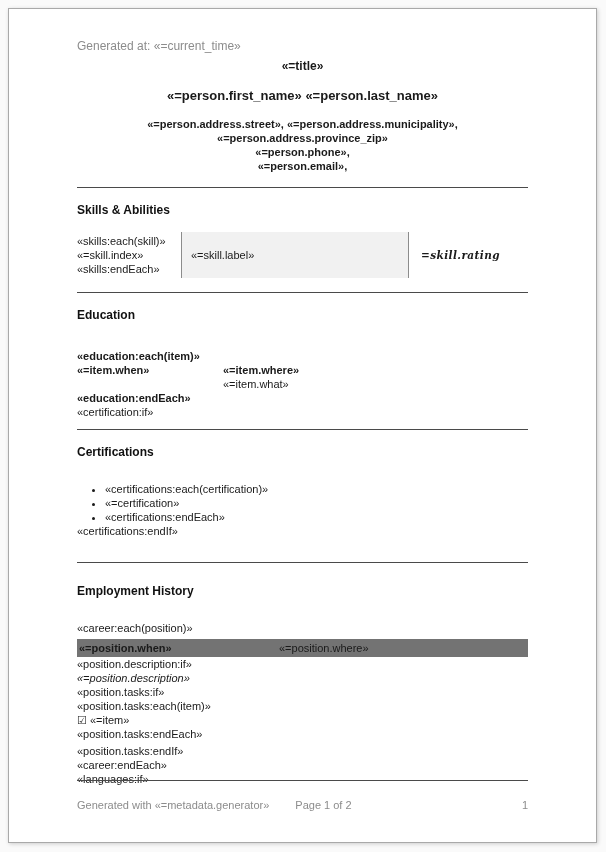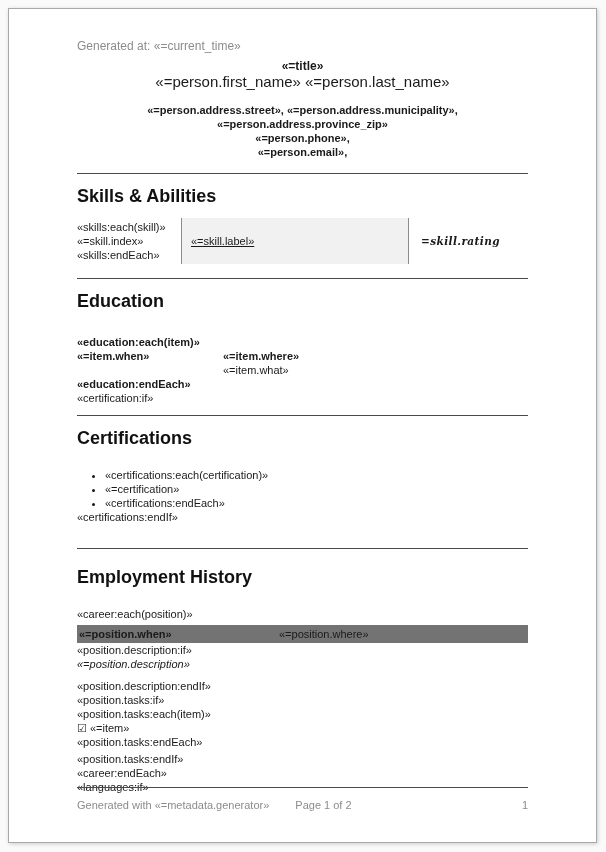--- a/index.html
+++ b/index.html
@@ -14,34 +14,34 @@
     position:absolute; top:8px; left:8px; right:9px; bottom:9px;
     background:#ffffff;
     border:1px solid #a9a9a9;
     box-shadow:1px 1px 4px rgba(0,0,0,.18);
     padding:30px 68px 0 68px;
     font-size:11px;
     line-height:14px;
   }
   .note { color:#8c8c8c; font-size:12px; }
   .doc-title { text-align:center; font-weight:bold; font-size:12px; margin-top:6px; }
-  .doc-name  { text-align:center; font-weight:normal; font-size:15px; line-height:18px; }
+  .doc-name  { text-align:center; font-weight:bold; font-size:13px; line-height:18px; margin-top:14px; }
   .doc-contact { text-align:center; font-weight:bold; font-size:11px; line-height:14px; margin-top:12px; }
   .rule { border:none; border-top:1px solid #4a4a4a; height:0; }
   .rule-1 { margin-top:14px; }
-  h2.section-heading { font-size:18px; line-height:16px; font-weight:bold; color:#111; }
+  h2.section-heading { font-size:12px; line-height:16px; font-weight:bold; color:#111; }
   .h-skills { margin-top:14px; }
   
   .skills-table { display:flex; margin-top:14px; }
   .skills-col1 { width:104px; padding-top:2px; }
   .skills-col1 div { line-height:14px; }
   .skills-col2 {
     width:228px; background:#f1f1f1;
     border-left:1px solid #8c8c8c; border-right:1px solid #8c8c8c;
-    display:flex; align-items:center; padding-left:9px; height:46px;text-decoration:underline;
+    display:flex; align-items:center; padding-left:9px; height:46px;
   }
   .skills-col3 { flex:1; display:flex; align-items:center; padding-left:12px; }
   .skill-rating {
     font-family:"DejaVu Serif", serif; font-style:italic; font-weight:600;
     font-size:10.5px; letter-spacing:.4px;
   }
   .rule-2 { margin-top:14px; }
   .h-education { margin-top:14px; }
   .edu-each { font-weight:bold; margin-top:26px; }
   .edu-row { display:flex; }
@@ -55,21 +55,21 @@
   .rule-4 { margin-top:24px; }
   .h-employ { margin-top:20px; }
   .emp-each { margin-top:22px; }
   .emp-row { display:flex; background:#737373; margin-top:4px; padding:2px 2px 2px 2px; }
   .emp-when { width:200px; font-weight:bold; }
   .emp-desc { font-style:italic; }
   .emp-desc-endif { margin-top:8px; }
   .emp-tasks-endif { margin-top:3px; }
   .footer {
     position:absolute; left:68px; right:68px; bottom:30px;
-    border-top:1px solid #4a4a4a; padding-top:10px;
+    border-top:1px solid #4a4a4a; padding-top:17px;
     color:#8c8c8c; font-size:11px;
     display:flex; align-items:baseline;
   }
   .footer-pageinfo { margin-left:26px; }
   .footer-num { margin-left:auto; }
 </style>
 </head>
 <body>
 
 <div class="page">
@@ -128,21 +128,20 @@
   <hr class="rule rule-4">
 
   <h2 class="section-heading h-employ">Employment History</h2>
   <div class="emp-each">«career:each(position)»</div>
   <div class="emp-row">
     <div class="emp-when">«=position.when»</div>
     <div class="emp-where">«=position.where»</div>
   </div>
   <div>«position.description:if»</div>
   <div class="emp-desc">«=position.description»</div>
-  <div class="emp-desc-endif">«position.description:endIf»</div>
   <div>«position.tasks:if»</div>
   <div>«position.tasks:each(item)»</div>
   <div class="emp-task-line">
     <span>☑</span>
     <span>«=item»</span>
   </div>
   <div>«position.tasks:endEach»</div>
   <div class="emp-tasks-endif">«position.tasks:endIf»</div>
   <div>«career:endEach»</div>
   <div>«languages:if»</div>

